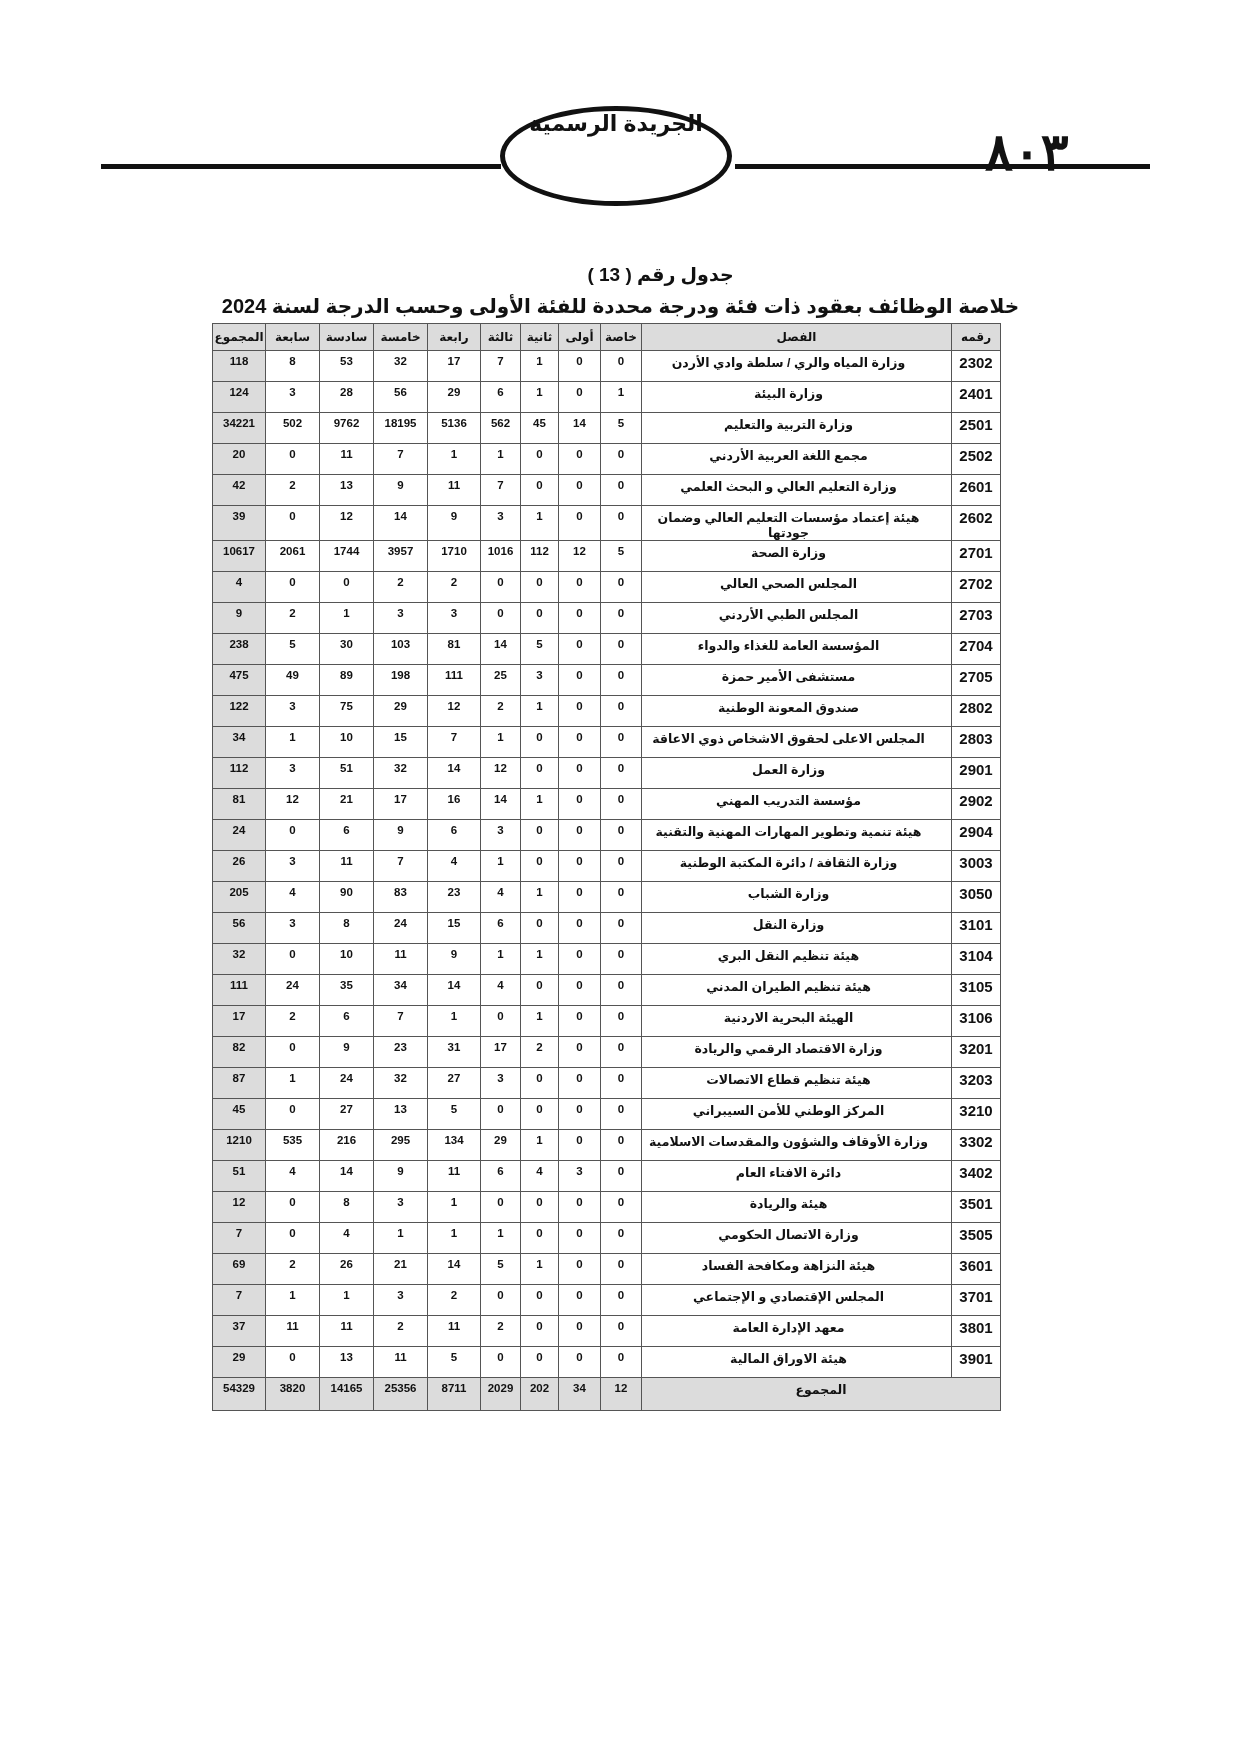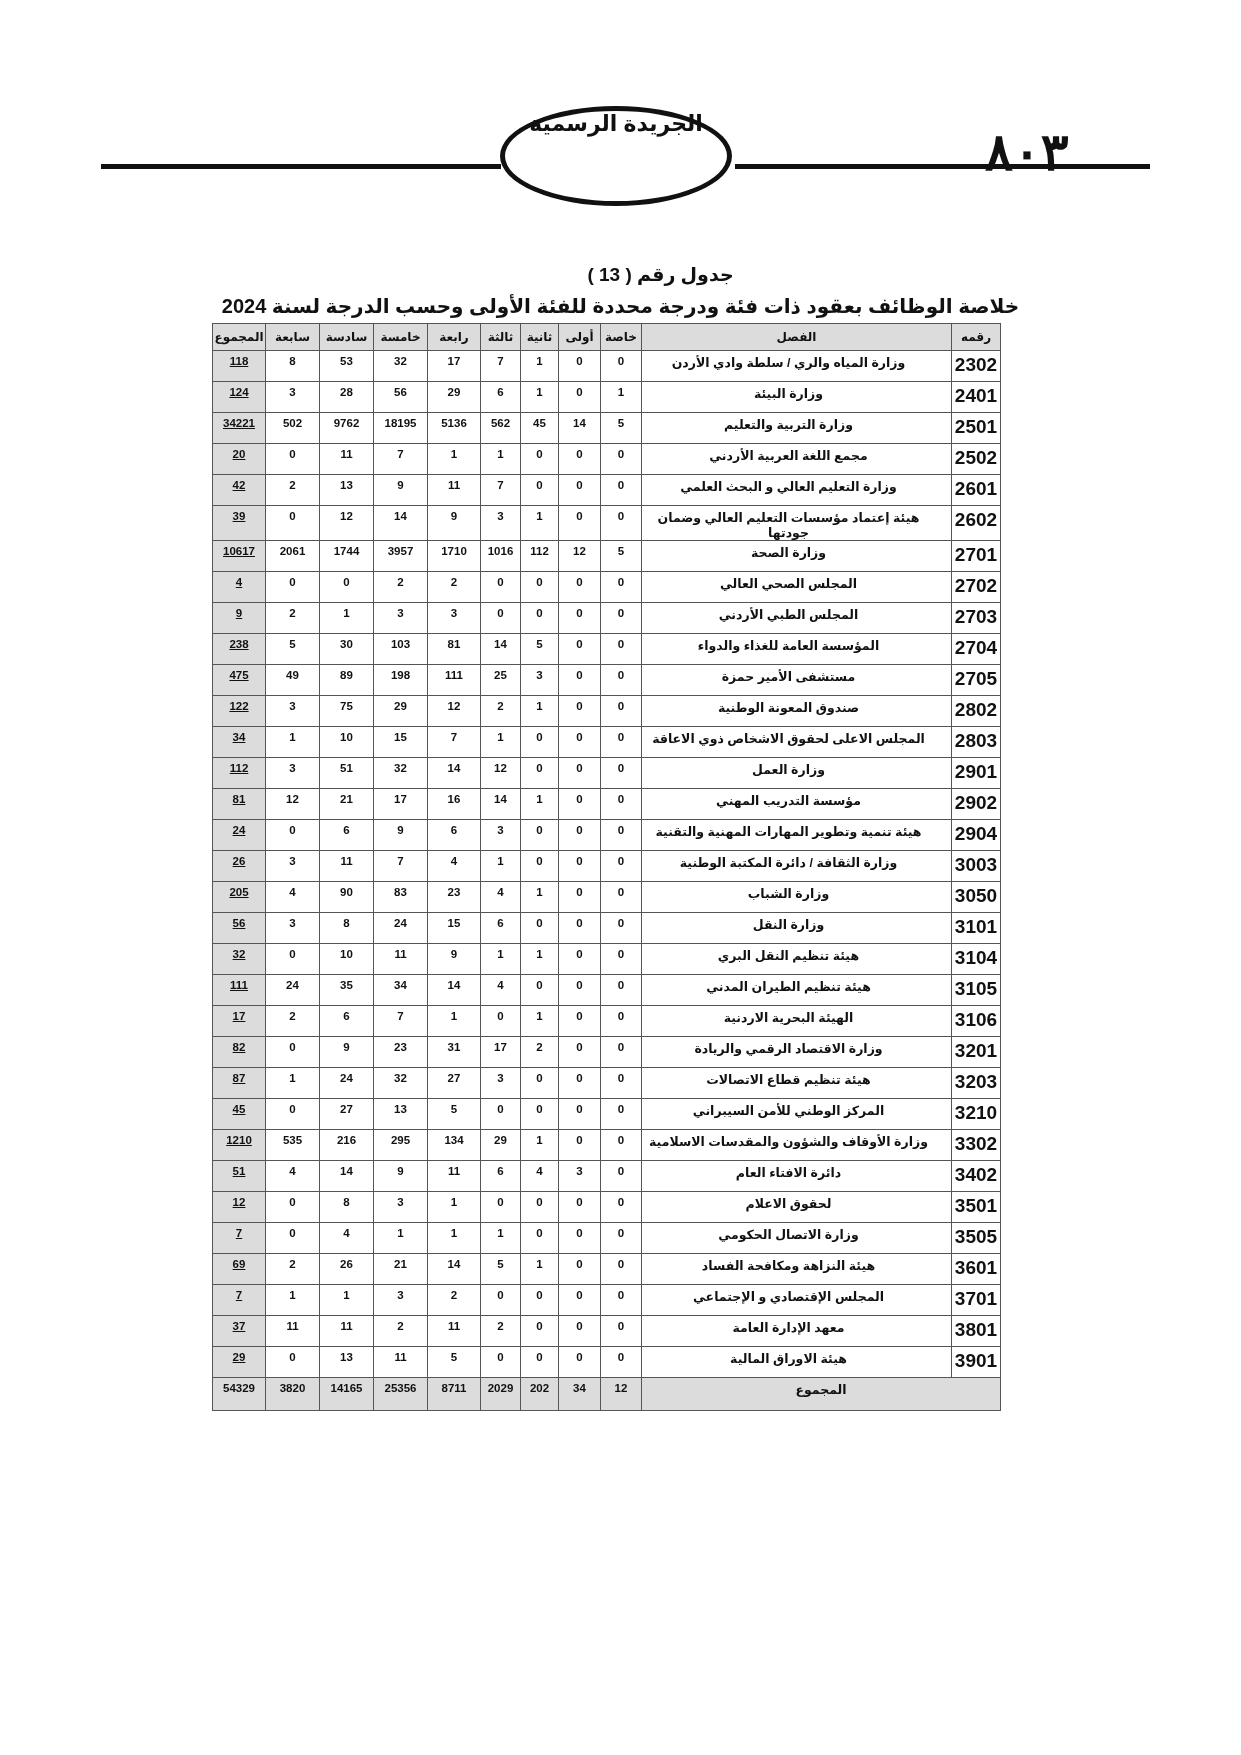--- a/index.html
+++ b/index.html
@@ -17,23 +17,23 @@
   .table-number { position:absolute; left:0; width:1241px; top:263px; text-align:center;
                   font-size:19px; font-weight:bold; direction:rtl;margin-left:40px; }
   .table-title { position:absolute; left:0; width:1241px; top:294px; text-align:center;
                  font-size:20px; font-weight:bold; direction:rtl; }
   table.data { position:absolute; left:212px; top:323px; width:788px; border-collapse:collapse;
                direction:ltr; table-layout:fixed; }
   table.data th, table.data td { border:1px solid #555; font-size:11.5px; text-align:center;
                padding:0; }
   table.data th { height:26px; background:#dcdcdc; font-weight:bold; direction:rtl; font-size:12px; }
   table.data td { height:26px; font-weight:bold; vertical-align:top; padding-top:4px; }
-  table.data td.total-col { background:#dcdcdc;text-decoration:underline; }
+  table.data td.total-col { background:#dcdcdc; }
   table.data td.name { direction:rtl; padding-right:16px; font-size:12.5px; }
-  table.data td.code { font-size:19px; padding-top:3px; }
+  table.data td.code { font-size:15px; padding-top:3px; }
   table.data tr.total-row td { background:#dcdcdc; height:28px; }
   table.data tr.total-row td.total-label { text-align:center; direction:rtl; font-size:12.5px; }
 </style>
 </head>
 <body>
 
 <div class="page-number">٨٠٣</div>
 <div class="rule left"></div>
 <div class="rule right"></div>
 <div class="oval">
@@ -427,21 +427,21 @@
       <tr>
     <td class="total-col">12</td>
     <td>0</td>
     <td>8</td>
     <td>3</td>
     <td>1</td>
     <td>0</td>
     <td>0</td>
     <td>0</td>
     <td>0</td>
-    <td class="name">لحقوق الاعلام</td>
+    <td class="name">هيئة والريادة</td>
     <td class="code">3501</td>
   </tr>
       <tr>
     <td class="total-col">7</td>
     <td>0</td>
     <td>4</td>
     <td>1</td>
     <td>1</td>
     <td>1</td>
     <td>0</td>

